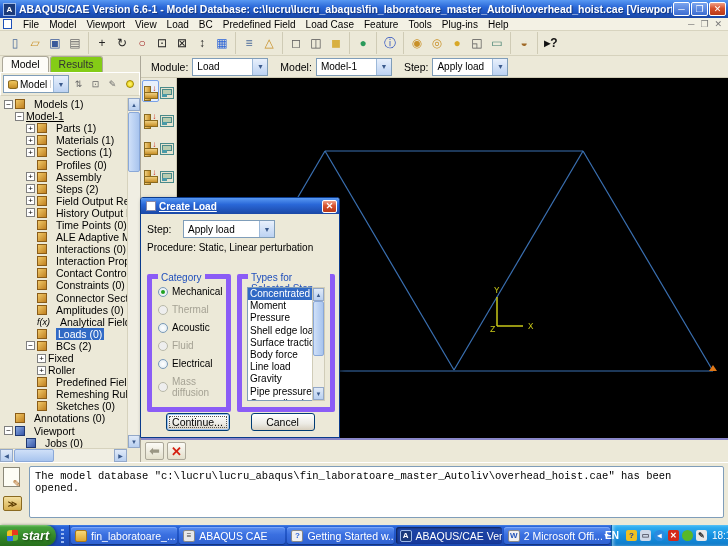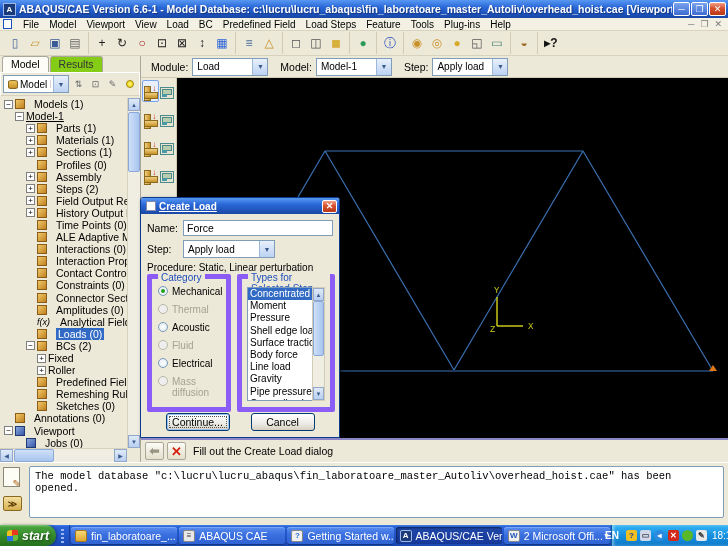--- a/index.html
+++ b/index.html
@@ -115,21 +115,21 @@
   .dlg-body { padding:6px 6px 0; position:relative; }
   .frow { display:flex; align-items:center; margin-bottom:4px; }
   .frow label { width:36px; flex:none; }
   .tinput { flex:1; height:16px; background:#fff; border:1px solid #7f9db9; font-size:10.5px; padding:0 3px;
     font-family:"Liberation Sans",sans-serif; }
   .dlg-proc { margin:2px 0 6px; }
   .gbox { position:absolute; border:5px solid #8b5cf6; border-radius:2px; }
   .gbox .gtitle { position:absolute; top:-7px; left:6px; background:#ece9d8; padding:0 3px; color:#1f4fbc; font-size:10px; }
   .gbox.cat { left:6px; top:76px; width:84px; height:138px; }
   .gbox.types { left:96px; top:76px; width:98px; height:138px; }
-  .radio-row { display:flex; align-items:flex-start; margin:7px 0 0 6px; font-size:10px; }
+  .radio-row { display:flex; align-items:center; margin:7px 0 0 6px; font-size:10px; }
   .rdot { width:10px; height:10px; border-radius:50%; border:1px solid #7a9ab8; background:radial-gradient(#fff,#dce8f0); margin-right:4px; flex:none; position:relative;}
   .rdot.on::after { content:""; position:absolute; left:2px; top:2px; width:4px; height:4px; border-radius:50%; background:#21a121; }
   .radio-row.dis { color:#a5a294; }
   .radio-row.dis .rdot { border-color:#b8b8a8; background:#eee; }
   .typelist { position:absolute; left:5px; top:8px; width:74px; bottom:6px; background:#fff; border:1px solid #7f9db9; overflow:hidden; font-size:10px;}
   .titem { height:12.2px; padding:0 2px; white-space:nowrap; }
   .titem.sel { background:#316ac5; color:#fff; }
   .type-scroll { position:absolute; right:5px; top:8px; width:13px; bottom:6px; background:#f0eee3; border:1px solid #d0ccb8;}
   .type-scroll .sbtn { width:11px; }
   .tthumb { position:absolute; left:0; top:13px; width:11px; height:55px; background:linear-gradient(90deg,#cfe0f8,#a8c4ee); border:1px solid #8aa8d8; border-radius:2px;}
@@ -200,21 +200,21 @@
   <div class="menubar">
     <div class="doc-icon"></div>
     <div id="menu-items" style="display:flex;">
         <span class="menu-item">File</span>
         <span class="menu-item">Model</span>
         <span class="menu-item">Viewport</span>
         <span class="menu-item">View</span>
         <span class="menu-item">Load</span>
         <span class="menu-item">BC</span>
         <span class="menu-item">Predefined Field</span>
-        <span class="menu-item">Load Steps</span>
+        <span class="menu-item">Load Case</span>
         <span class="menu-item">Feature</span>
         <span class="menu-item">Tools</span>
         <span class="menu-item">Plug-ins</span>
         <span class="menu-item">Help</span>
       </div>
     <div class="menu-right">
       <span>─</span>
       <span>❐</span>
       <span>✕</span>
     </div>
@@ -559,24 +559,20 @@
       </svg>
   </div>
 
   <div class="dialog">
     <div class="dlg-title">
       <span class="dicon"></span>
       <span class="dtext">Create Load</span>
       <span class="dlg-close">✕</span>
     </div>
     <div class="dlg-body">
-      <div class="frow">
-        <label>Name:</label>
-        <input class="tinput" value="Force" style="">
-      </div>
       <div class="frow">
         <label>Step:</label>
         <div class="combo" style="width:92px;">
           <span class="cval">Apply load</span>
           <span class="cbtn">▼</span>
         </div>
       </div>
       <div class="dlg-proc" style="font-size:10px;">Procedure:   Static, Linear perturbation</div>
     </div>
     <div class="gbox cat">
@@ -634,21 +630,20 @@
     </div>
   </div>
 
   <div class="promptbar">
     <div class="pb-btn">
         <span class="larrow">⬅</span>
       </div>
     <div class="pb-btn">
         <span class="redx">✕</span>
       </div>
-    <div class="prompt-text">Fill out the Create Load dialog</div>
   </div>
 
   <div class="msgarea">
     <div class="msg-icons">
       <div class="msg-note"></div>
       <div class="msg-cli">≫</div>
     </div>
     <div class="msg-box">The model database "c:\lucru\lucru_abaqus\fin_laboratoare_master_Autoliv\overhead_hoist.cae" has been opened.</div>
   </div>
 

